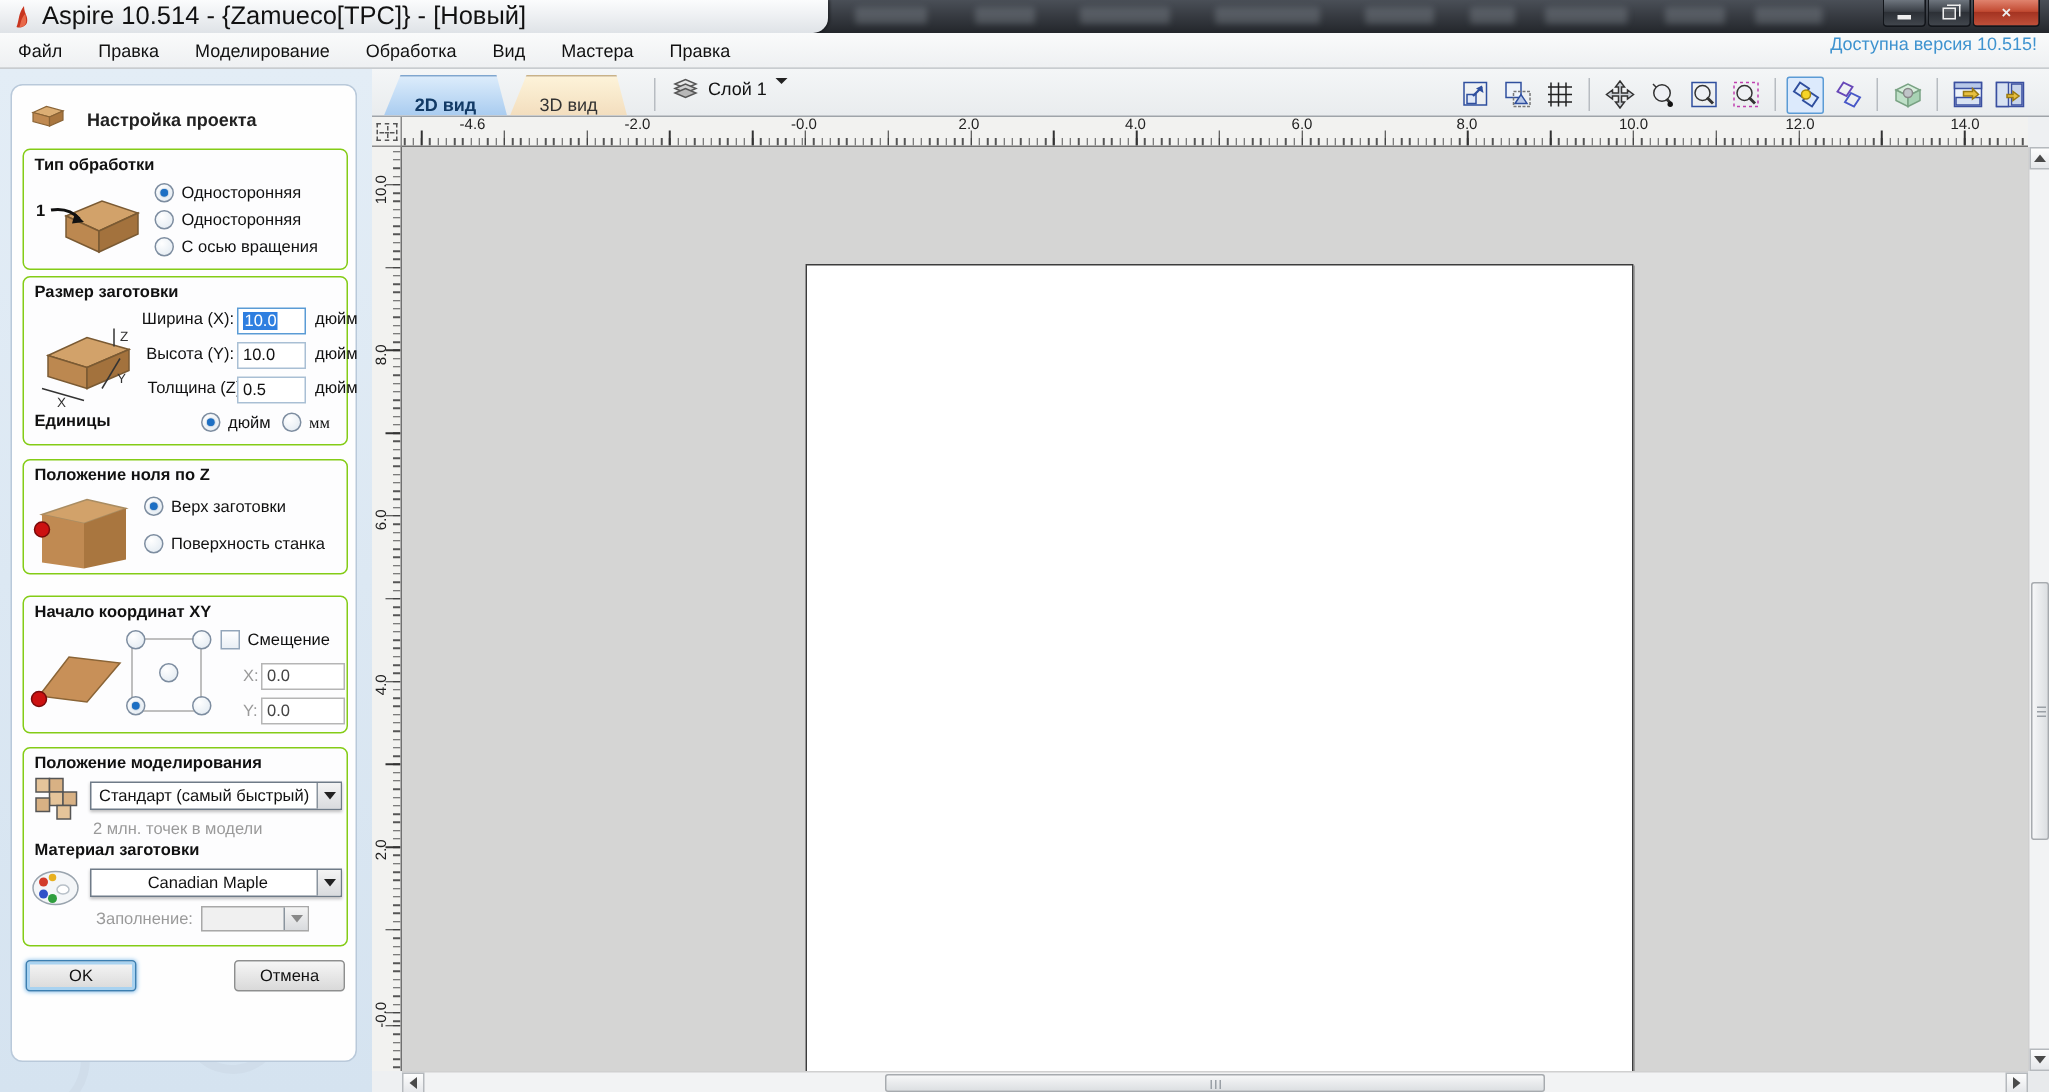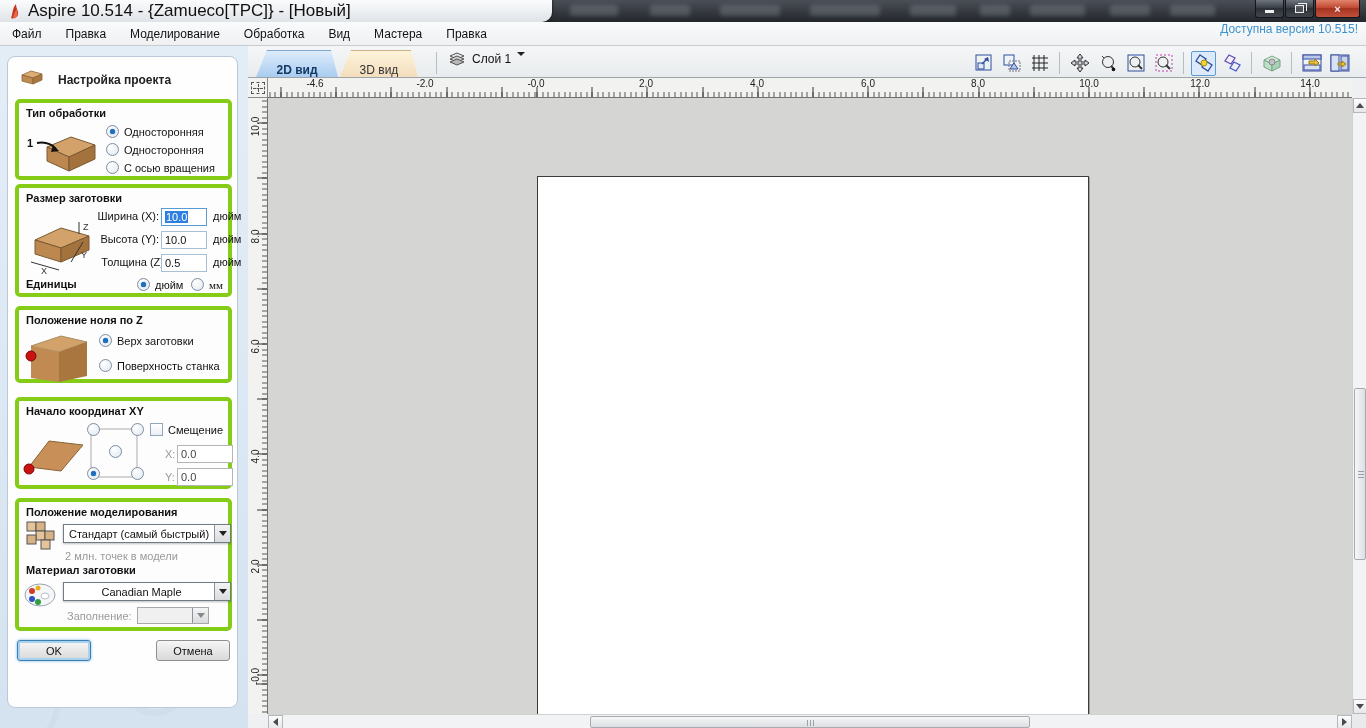--- a/index.html
+++ b/index.html
@@ -38,21 +38,21 @@
   .mdi-close { font-size:13px; font-weight:bold; line-height:1; }
 
   
   #left-area { position:absolute; left:0; top:46px; width:248px; height:682px;
     background:linear-gradient(#e3edf6,#d5e3f0); overflow:hidden; }
   #setup-panel { position:absolute; left:7px; top:10px; width:231px; height:652px;
     background:#fefefe; border:1px solid #b9c9da; border-radius:8px; }
   #panel-header { position:absolute; left:10px; top:12px; display:flex; align-items:flex-end; gap:14px; }
   #panel-title { font-size:12px; font-weight:bold; color:#222; }
   .groupbox { position:absolute; left:7px; width:217px; background:#fdfdfe;
-    border:4px solid #84cc16; border-radius:5px; }
+    border:1px solid #84cc16; border-radius:5px; }
   .gb-title { position:absolute; left:7px; top:4px; font-size:11px; font-weight:bold; color:#111; }
   .radio { width:13px; height:13px; border-radius:50%; border:1px solid #7d8da0;
     background:radial-gradient(circle at 35% 30%, #ffffff, #dfe8f0); position:relative; flex:none; }
   .radio.sel::after { content:""; position:absolute; left:3px; top:3px; width:5px; height:5px;
     border-radius:50%; background:#1c6fc4; box-shadow:0 0 1px #0c4f94; }
   .radio-row { display:flex; align-items:center; gap:5px; font-size:11px; color:#111; position:absolute; }
   .checkbox { width:13px; height:13px; border:1px solid #93a6ba; background:linear-gradient(#fff,#e9eff5); }
   .field { height:18px; background:#fff; border:1px solid #a9bfd4; font-size:11px;
     color:#111; display:flex; align-items:center; padding-left:3px; position:absolute; }
   .field.disabled { border-color:#b5b5b5; color:#444; }

